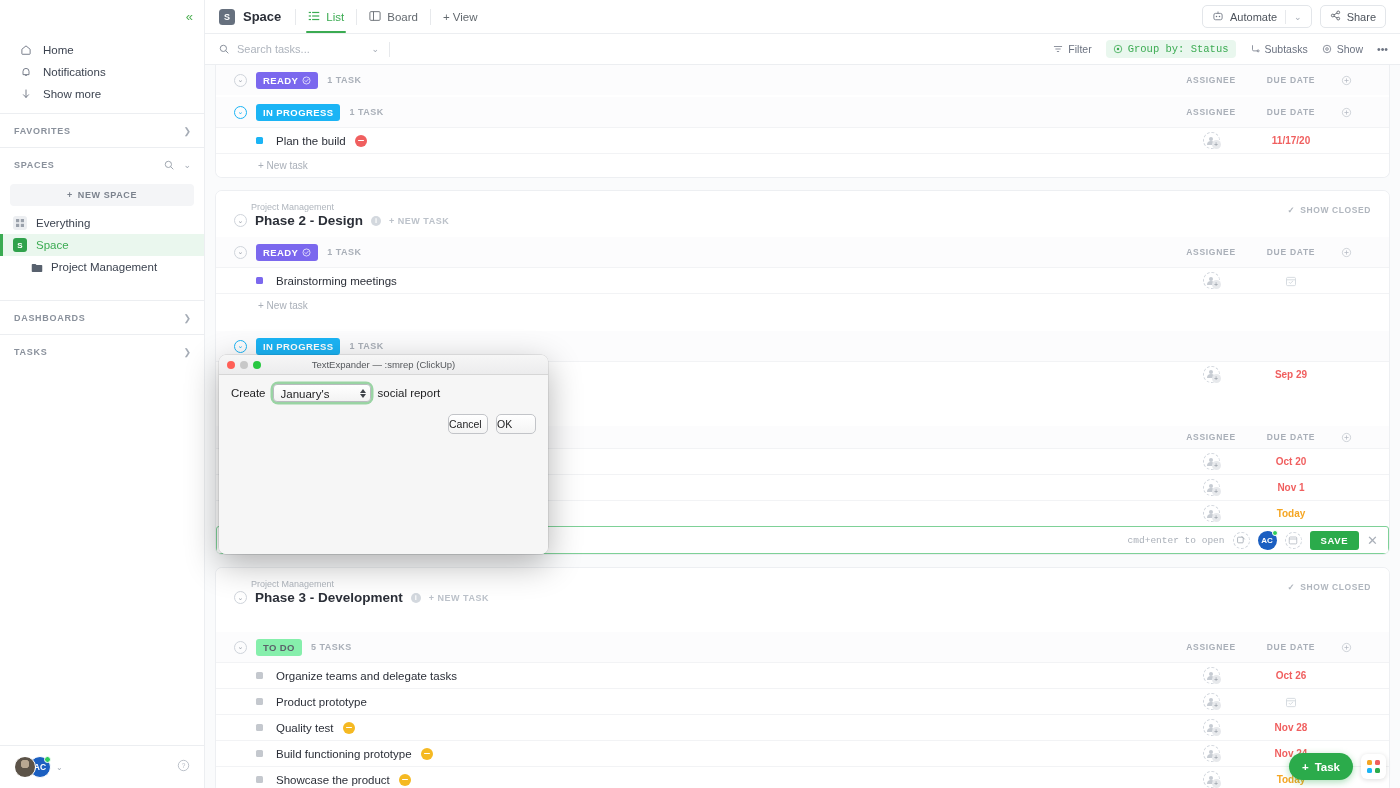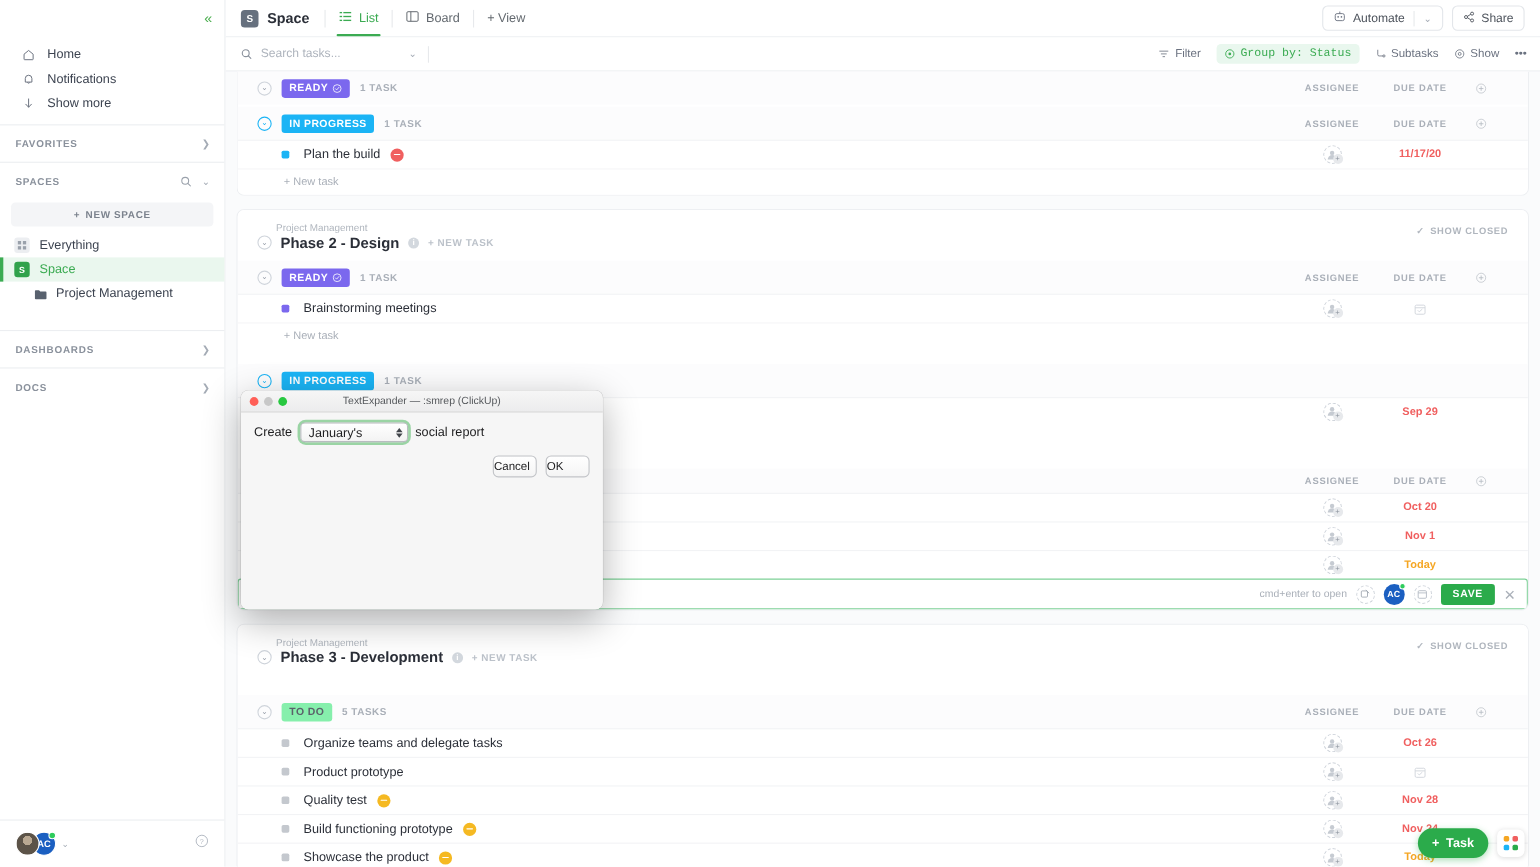--- a/index.html
+++ b/index.html
@@ -172,21 +172,21 @@
   .info-ic { width: 10px; height: 10px; border-radius: 50%; background: #d3d8de; color: #fff; font-size: 7.5px; display: flex; align-items: center; justify-content: center; font-weight: bold; }
   .newtask-lbl { font-size: 9px; font-weight: bold; letter-spacing: 0.5px; color: #bcc2ca; cursor: pointer; }
   .showclosed { position: absolute; right: 18px; top: 14px; display: flex; align-items: center; gap: 5px; font-size: 8.5px; letter-spacing: 0.6px; color: #b0b6be; font-weight: bold; cursor: pointer; }
 
   
   .saverow {
     display: flex; align-items: center; height: 28px; background: #fff;
     border: 1px solid #7ed197; border-radius: 3px; margin: 0; position: relative;
   }
   .saverow-right { margin-left: auto; display: flex; align-items: center; gap: 8px; padding-right: 10px; }
-  .hint { font-size: 9.5px; color: #a9afb8; }
+  .hint { font-size: 9.5px; color: #a9afb8; font-family: Liberation Mono, monospace; }
   .ic-dash { width: 17px; height: 17px; border-radius: 50%; border: 1px dashed #cfd4db; display: flex; align-items: center; justify-content: center; color: #9aa1ab; }
   .av-ac-sm { width: 19px; height: 19px; border-radius: 50%; background: #1b5fc1; color: #fff; font-size: 8px; font-weight: bold; display: flex; align-items: center; justify-content: center; position: relative; }
   .av-ac-sm .dot { position: absolute; right: -1px; top: -1px; width: 6px; height: 6px; border-radius: 50%; background: #2ecc5c; border: 1px solid #fff; }
   .savebtn { background: #2bab4b; color: #fff; font-size: 9.5px; font-weight: bold; letter-spacing: 0.6px; border-radius: 3px; padding: 4px 11px; cursor: pointer; }
   .close-x { color: #a9afb8; font-size: 13px; cursor: pointer; }
 
   
   .fab-wrap { position: absolute; right: 14px; bottom: 8px; display: flex; align-items: center; gap: 8px; z-index: 40; }
   .fab {
     background: #2bab4b; color: #fff; border-radius: 16px; height: 27px; padding: 0 13px;
@@ -325,21 +325,21 @@
       <span>Project Management</span>
     </div>
 
     <div class="sb-sect" style="margin-top:22px">
       <span class="lbl">DASHBOARDS</span>
       <span class="acts">
           <span class="chev">❯</span>
         </span>
     </div>
     <div class="sb-sect">
-      <span class="lbl">DOCS</span>
+      <span class="lbl">TASKS</span>
       <span class="acts">
           <span class="chev">❯</span>
         </span>
     </div>
 
     <div class="sb-foot">
       <div class="av-stack">
         <div class="av-photo"></div>
         <div class="av-ac">
           <span>AC</span>

